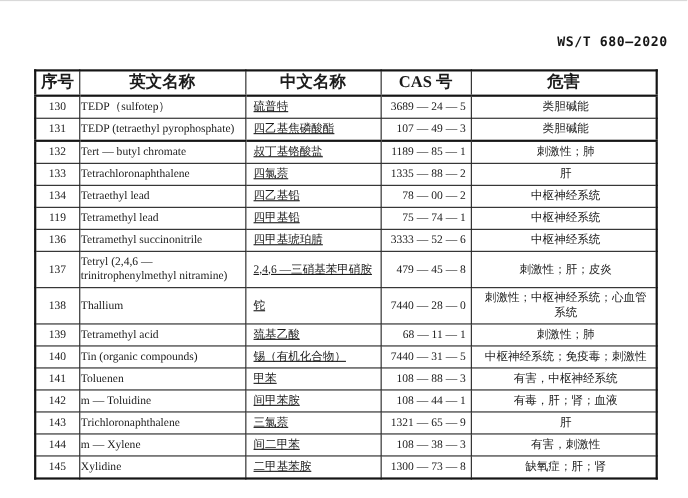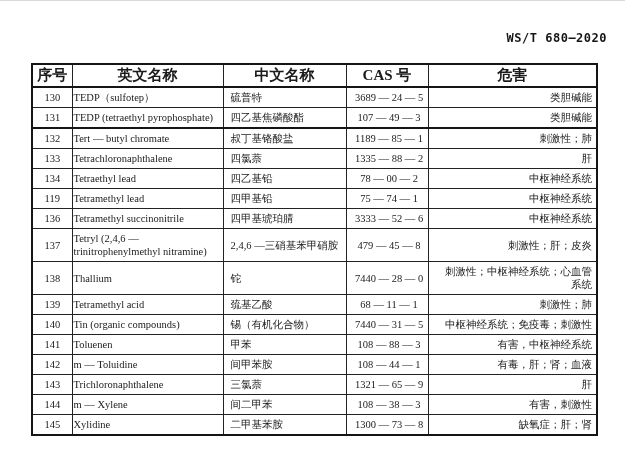--- a/index.html
+++ b/index.html
@@ -49,23 +49,23 @@
   thead th {
     font-weight: bold;
     text-align: center;
     font-size: 15px;
     padding: 4px 2px;
     border-bottom: 2px solid #151515;
     white-space: nowrap;
   }
   td.col-no  { text-align: center; }
   td.col-en  { text-align: left; padding-left: 1px; padding-right: 5px; }
-  td.col-zh  { text-align: left; padding-left: 7px; }
-  td.col-cas { text-align: center; padding-left: 8px; white-space: nowrap; }
-  td.col-hazard { text-align: right; padding-left: 8px; }
+  td.col-zh  { text-align: left; padding-left: 7px; text-decoration: underline; }
+  td.col-cas { text-align: right; padding-left: 8px; white-space: nowrap; }
+  td.col-hazard { text-align: center; padding-left: 8px; }
   
   tbody tr:nth-child(2) td { border-bottom: 2px solid #151515; }
 </style>
 </head>
 <body>
 
 <div class="page">
 
   <div class="doc-ref">WS/T 680—2020</div>
 

